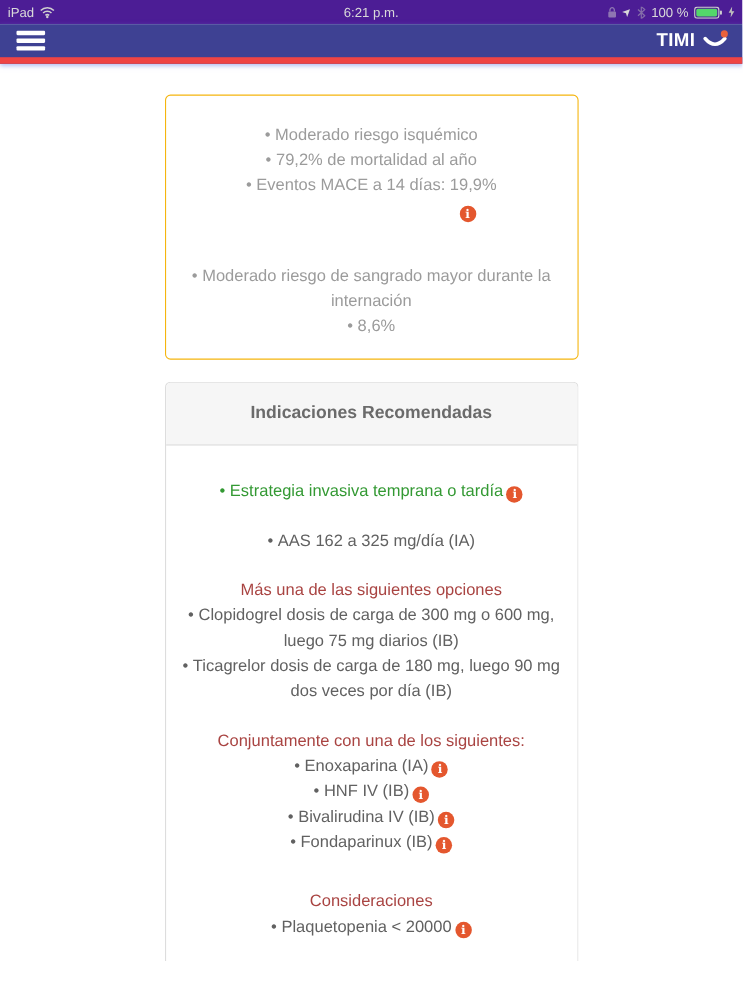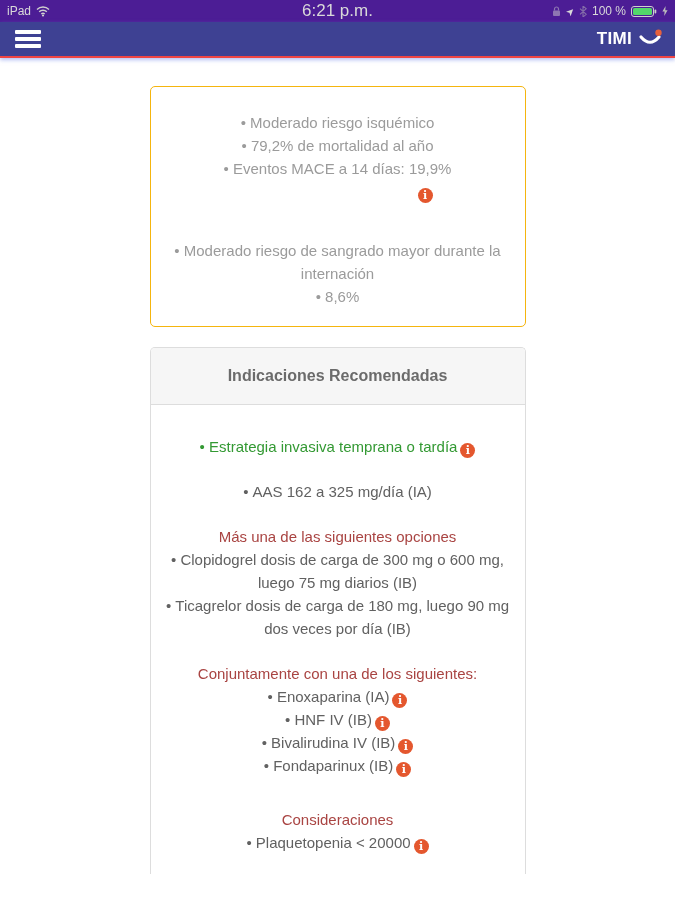--- a/index.html
+++ b/index.html
@@ -13,29 +13,29 @@
 
   
   .status-bar {
     height:22px; background:#4c1d95; color:#d9d9d9;
     display:flex; align-items:center; justify-content:space-between;
     padding:0 7px; font-size:12px; position:relative;
   }
   .sb-left, .sb-right { display:flex; align-items:center; gap:5px; z-index:2; }
   .sb-center {
     position:absolute; left:0; right:0; text-align:center;
-    font-size:17px; color:#d9d9d9; pointer-events:none;
+    font-size:12px; color:#d9d9d9; pointer-events:none;
   }
   .sb-dim { opacity:.5; }
   .loc-arrow { display:inline-block; transform:rotate(-45deg); font-size:10px; color:#d9d9d9; }
 
   
   .navbar {
     height:36px; background:#3e4193;
-    border-bottom:2px solid #ef4444;
+    border-bottom:6px solid #ef4444;
     box-shadow:0 2px 4px rgba(120,140,235,.55);
     display:flex; align-items:center; justify-content:space-between;
     padding:0 13px; position:relative; z-index:1;
   }
   .hamburger { display:flex; flex-direction:column; gap:3px; cursor:pointer; padding:4px 2px; }
   .hamburger i { display:block; width:26px; height:4px; background:#ffffff; border-radius:1px; }
   .brand { display:flex; align-items:center; gap:6px; color:#ffffff; font-weight:bold; font-size:17px; letter-spacing:.3px; }
 
   
   .content { width:376px; margin:28px auto 0; }

